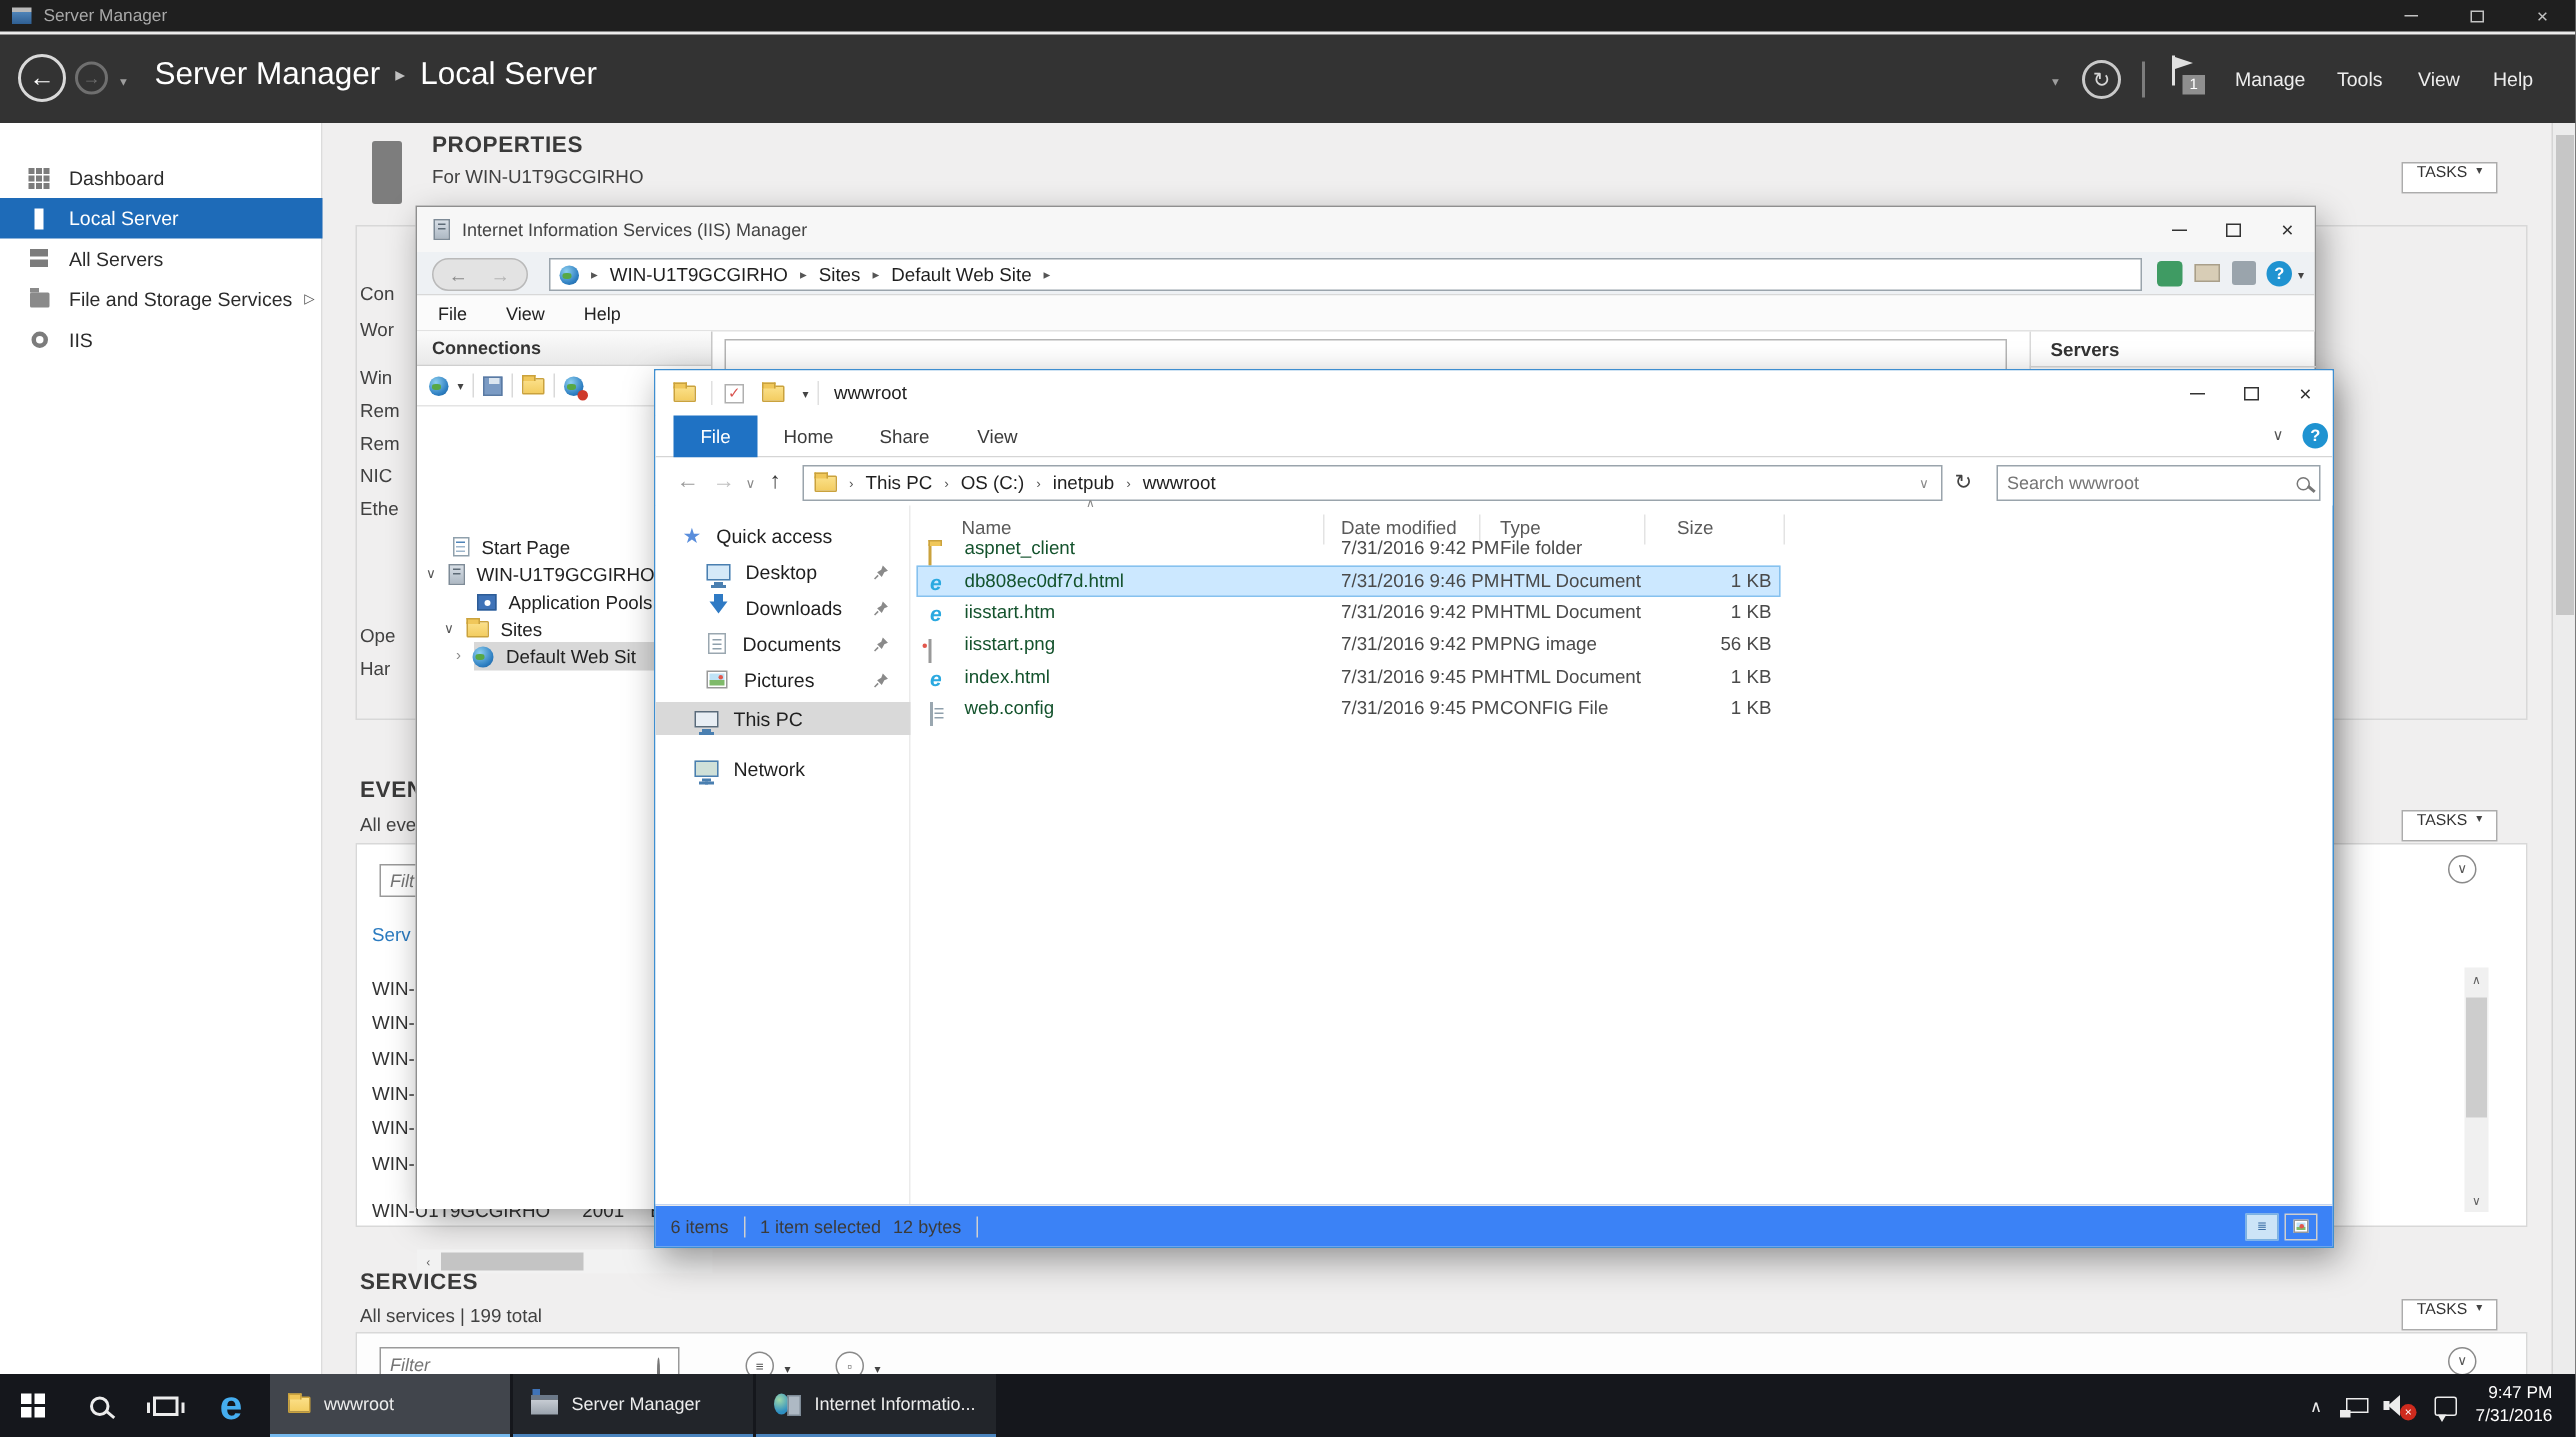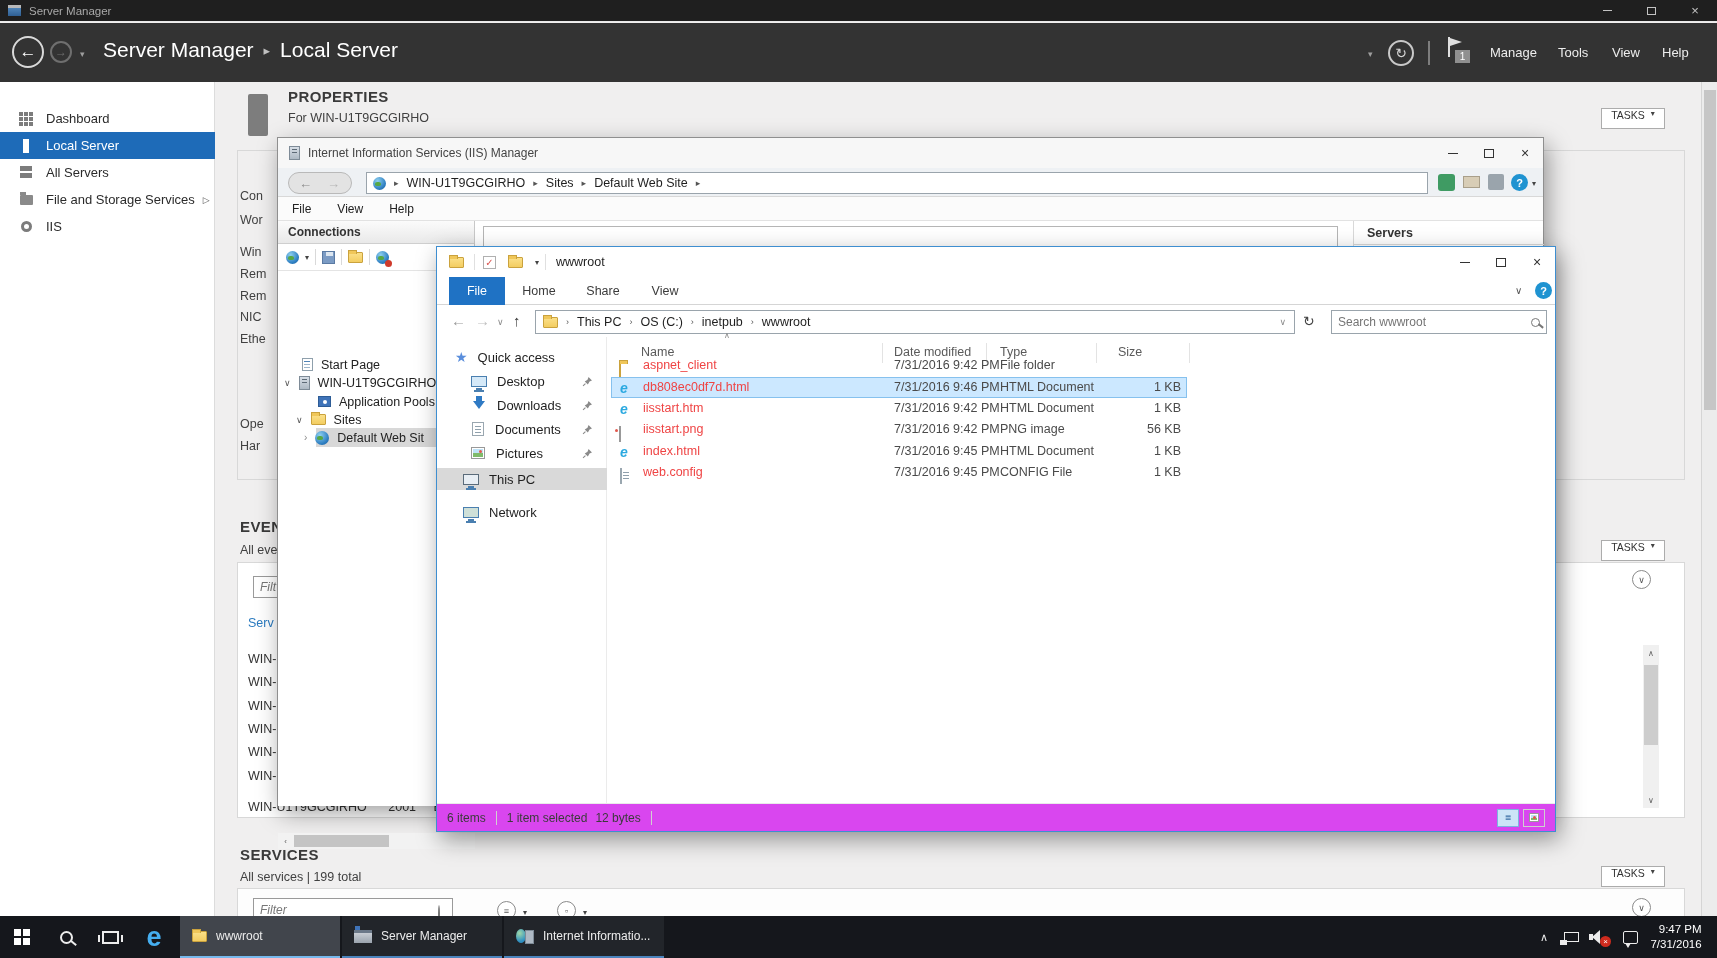--- a/index.html
+++ b/index.html
@@ -95,24 +95,24 @@
   .rtab{position:absolute;top:0;height:28px;display:flex;align-items:center;justify-content:center;font-size:12.5px;color:#3b3b3b}
   .rtab.file{background:#1f72c4;color:#fff}
   .addr-row{position:absolute;left:0;top:58px;width:100%;height:32px;background:#fff}
   .navpane{position:absolute;left:0;top:90px;width:170px;height:466px;background:#fff;border-right:1px solid #ebebeb}
   .nav-row{position:absolute;left:0;width:170px;height:22px;display:flex;align-items:center;font-size:13px;color:#1f1f1f}
   .nav-row.sel{background:#d9d9d9}
   .hdr{position:absolute;font-size:12.5px;color:#5a5a5a}
   .colsep{position:absolute;width:1px;height:20px;background:#e3e3e3}
   .fr{position:absolute;left:170px;width:949px;height:21px;font-size:12.5px;line-height:21px}
   .fr .selband{position:absolute;left:4px;top:0;width:576px;height:21px;background:#cce8ff;border:1px solid #86c1ee}
-  .fname{position:absolute;color:#ef4444}
+  .fname{position:absolute;color:#14532d}
   .fmeta{position:absolute;color:#4a4a4a}
   .fsize{position:absolute;width:54px;text-align:right;color:#4a4a4a}
-  .exp-status{position:absolute;left:0;top:556px;width:1118px;height:28px;border-top:1px solid #eaeaea;background:#d946ef;
+  .exp-status{position:absolute;left:0;top:556px;width:1118px;height:28px;border-top:1px solid #eaeaea;background:#3b82f6;
     display:flex;align-items:center;font-size:12px;color:#3b3b3b}
   .vsep12{width:1px;height:14px;background:#d0d0d0;margin:0 10px}
 
   
   .ic-folder{width:15px;height:11px;background:linear-gradient(#fbe089,#f3cd61);border:1px solid #caa23d;border-radius:1px;position:relative}
   .ic-folder::before{content:"";position:absolute;top:-3px;left:-1px;width:7px;height:3px;background:#f0c75a;border:1px solid #caa23d;border-bottom:none}
   .ic-ie{color:#2ba9e0;font-weight:bold;font-size:14px;line-height:1;font-style:italic}
   .ic-doc{width:12px;height:14px;background:#fff;border:1px solid #9aa7b0;position:relative}
   .ic-doc::before{content:"";position:absolute;left:2px;top:3px;width:6px;height:1px;background:#8fa0ac;box-shadow:0 3px 0 #8fa0ac,0 6px 0 #8fa0ac}
   .ic-img{width:14px;height:12px;background:#fff;border:1px solid #999;position:relative;overflow:hidden}

